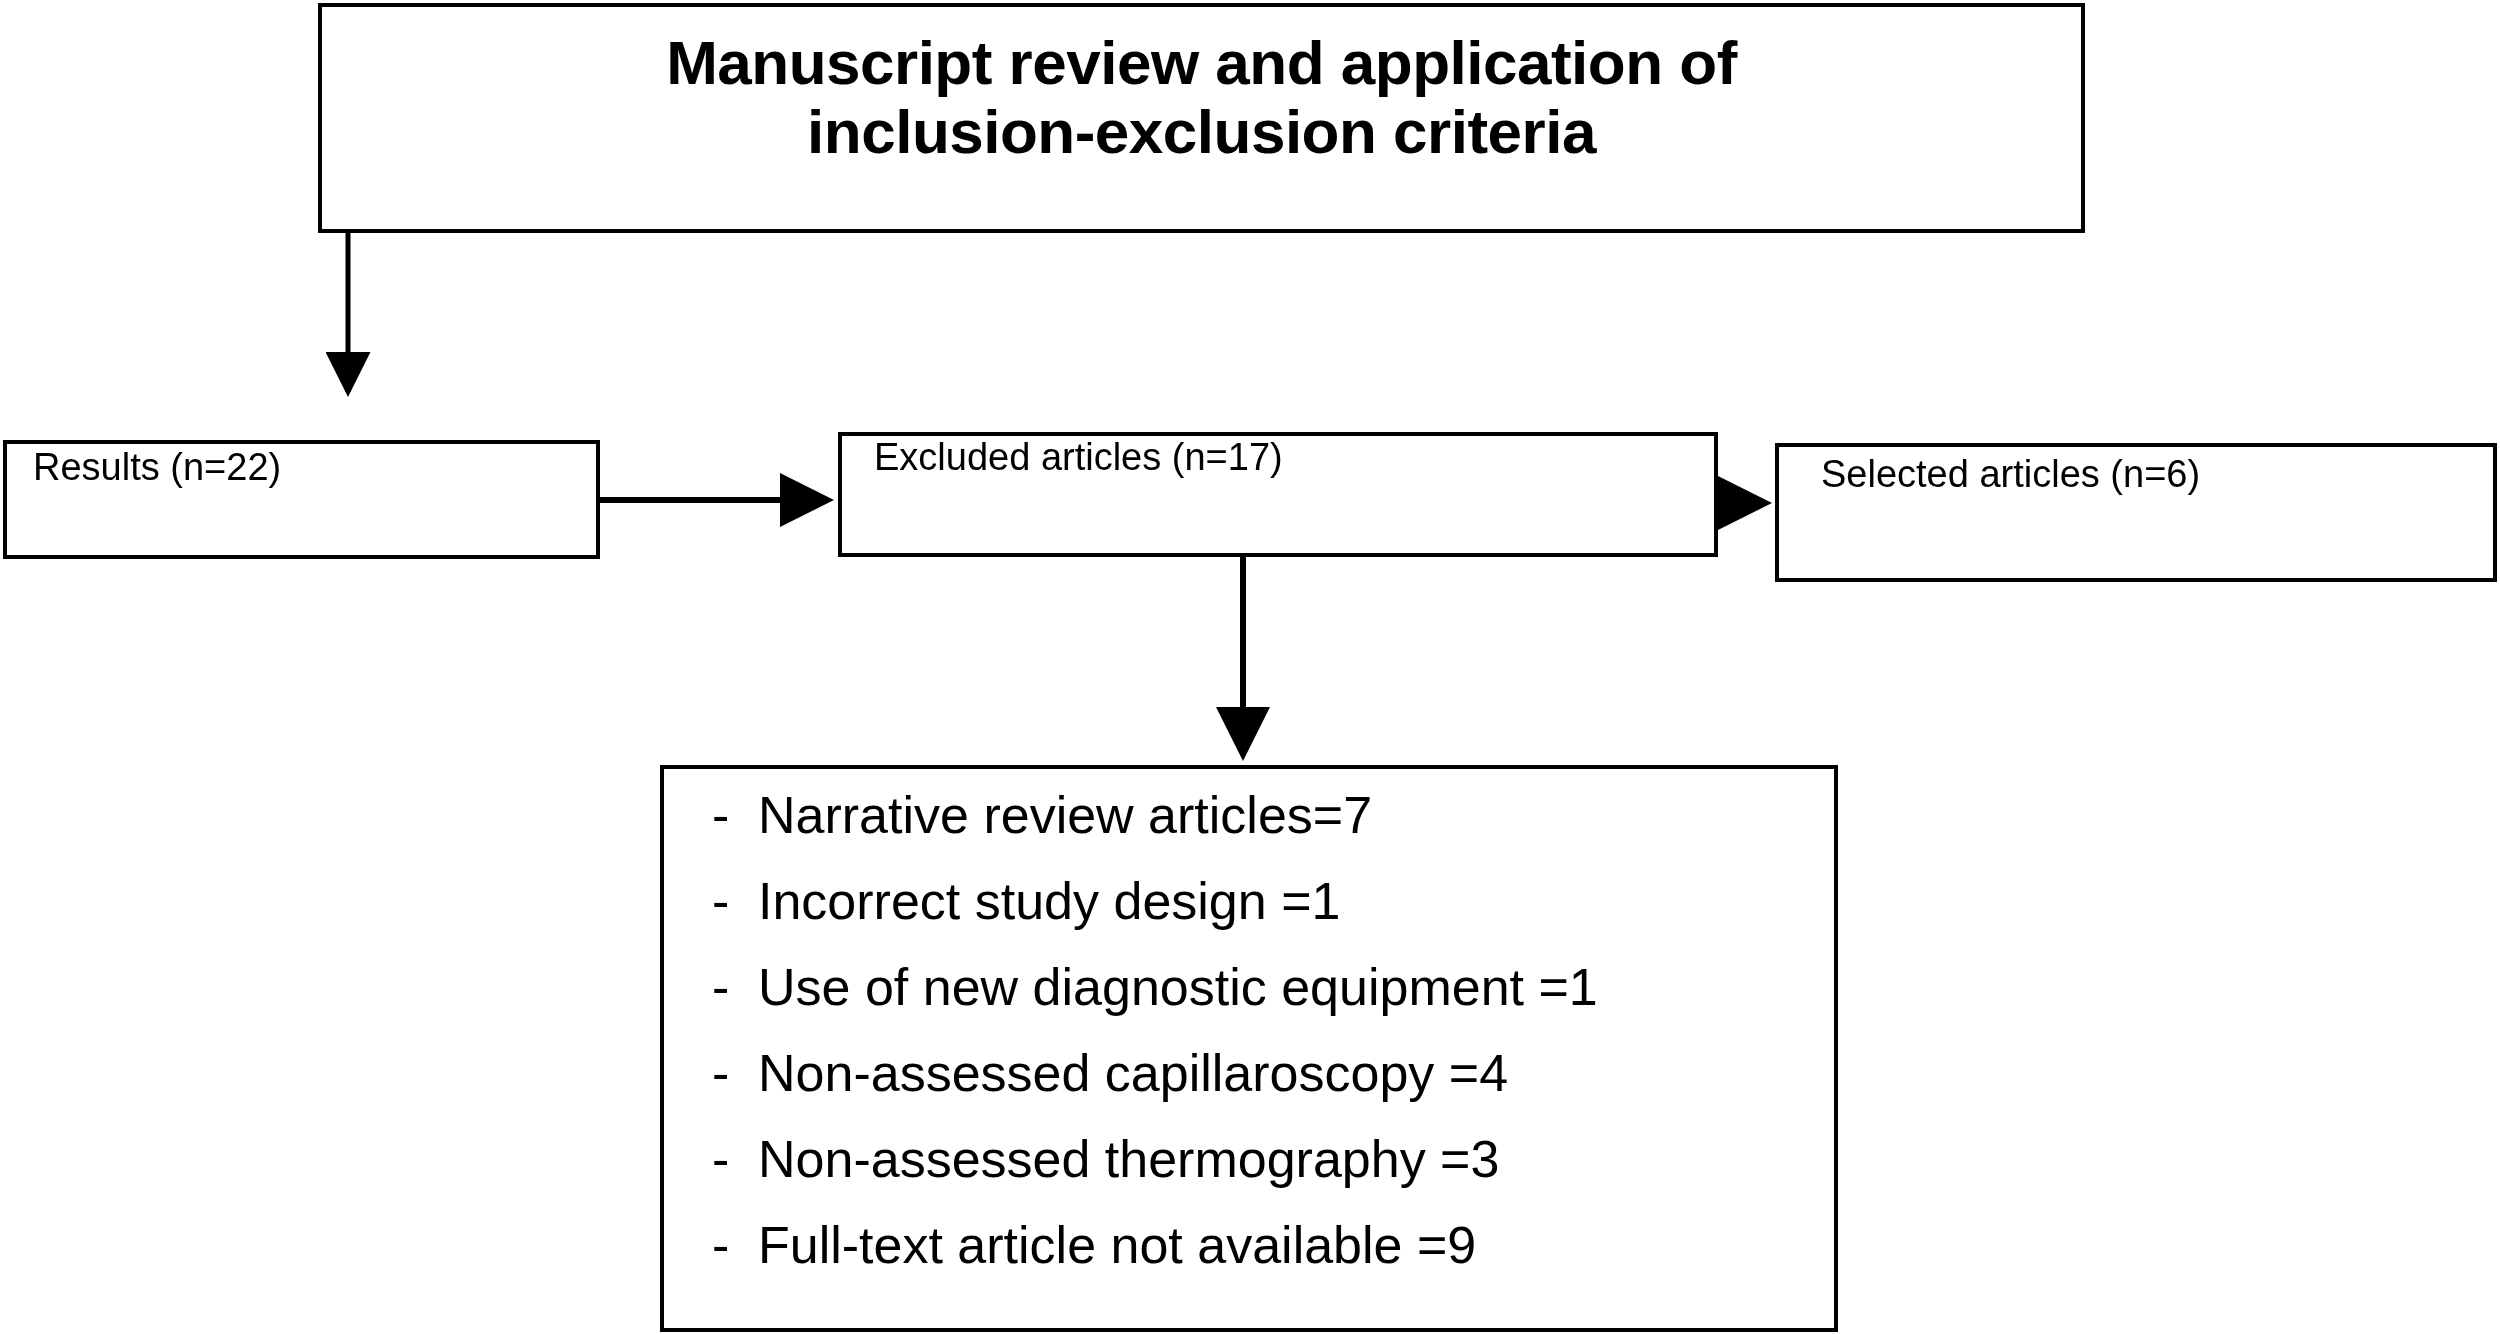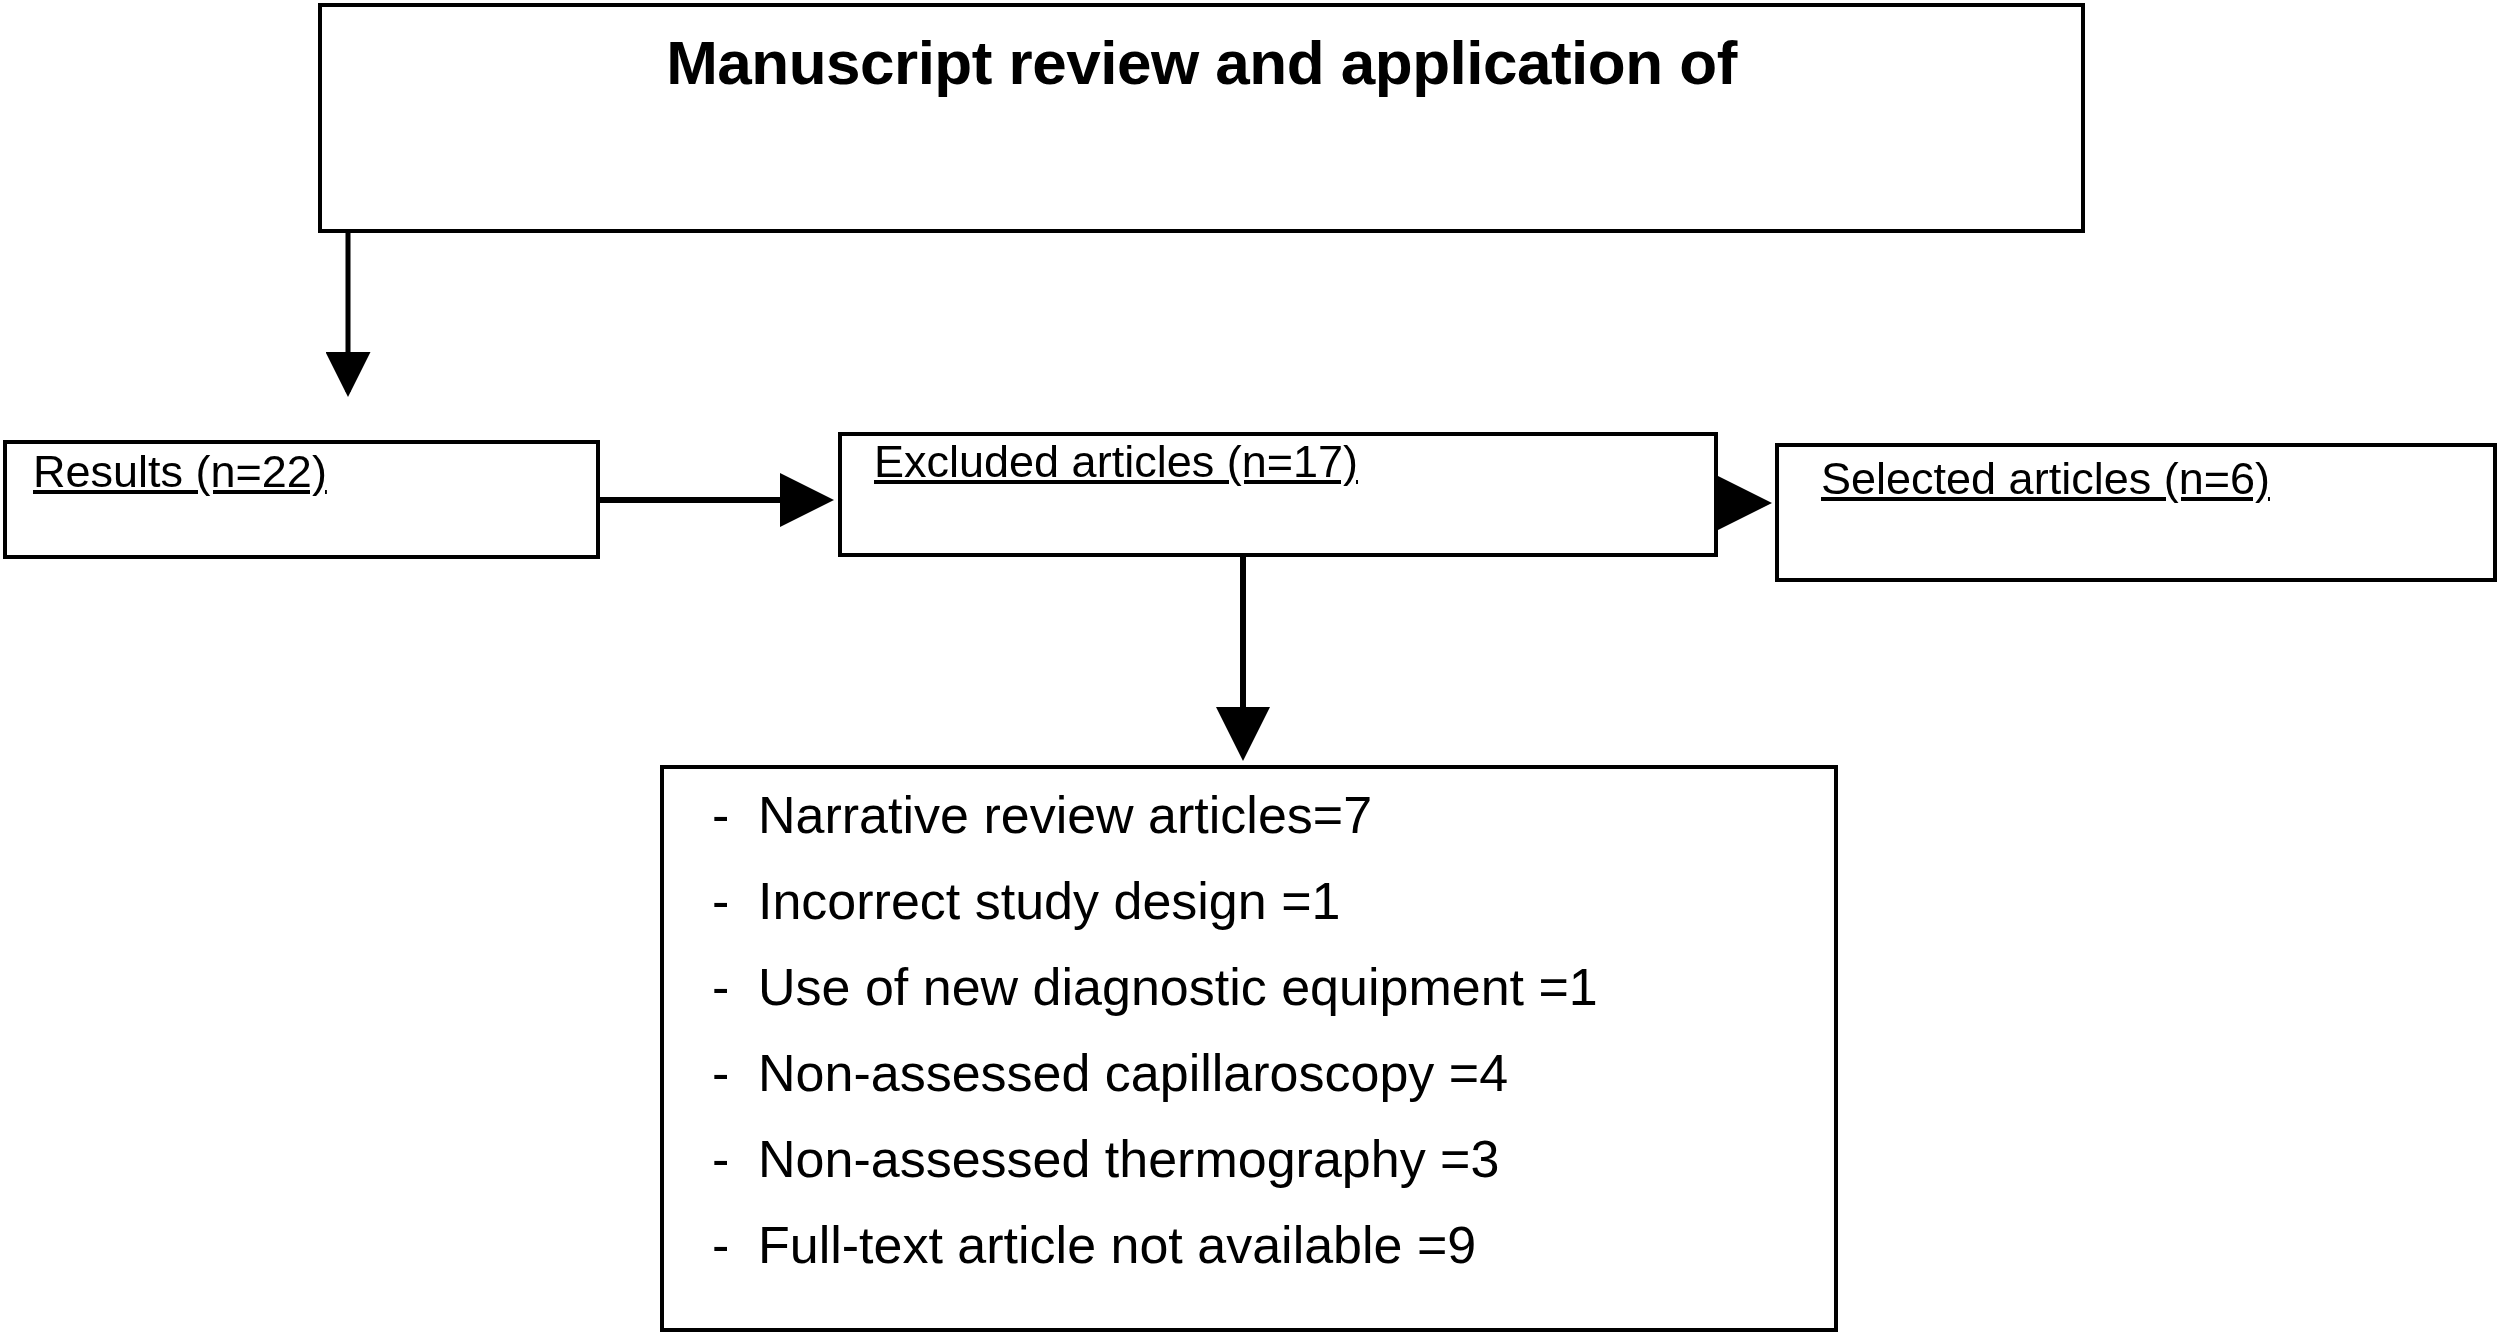--- a/index.html
+++ b/index.html
@@ -59,24 +59,23 @@
   #selected-box {
     left: 1775px;
     top: 443px;
     width: 722px;
     height: 139px;
   }
   .row-label {
     position: absolute;
     left: 26px;
     top: 4px;
-    font-size: 45px;
+    font-size: 38px;
     line-height: 1.05;
     white-space: nowrap;
-    text-decoration: underline;
   }
   #excluded-box .row-label { left: 32px; top: 2px; }
   #selected-box .row-label { left: 42px; top: 8px; }
   
   #reasons-box {
     left: 660px;
     top: 765px;
     width: 1178px;
     height: 567px;
     padding: 0;
@@ -137,20 +136,21 @@
     </g>
 
     <g>
       <path d="M1243,557 L1243,755" fill="none" stroke="#000000" stroke-width="6" marker-end="url(#arrowhead)"></path>
     </g>
   </svg>
 
   <div class="node" id="title-box">
     <div class="title-text">
       <span>Manuscript review and application of</span><br>
+      <span>inclusion-exclusion criteria</span>
     </div>
   </div>
 
   <div class="node" id="results-box">
     <div class="row-label">Results (n=22)</div>
   </div>
 
   <div class="node" id="excluded-box">
     <div class="row-label">Excluded articles (n=17)</div>
   </div>

